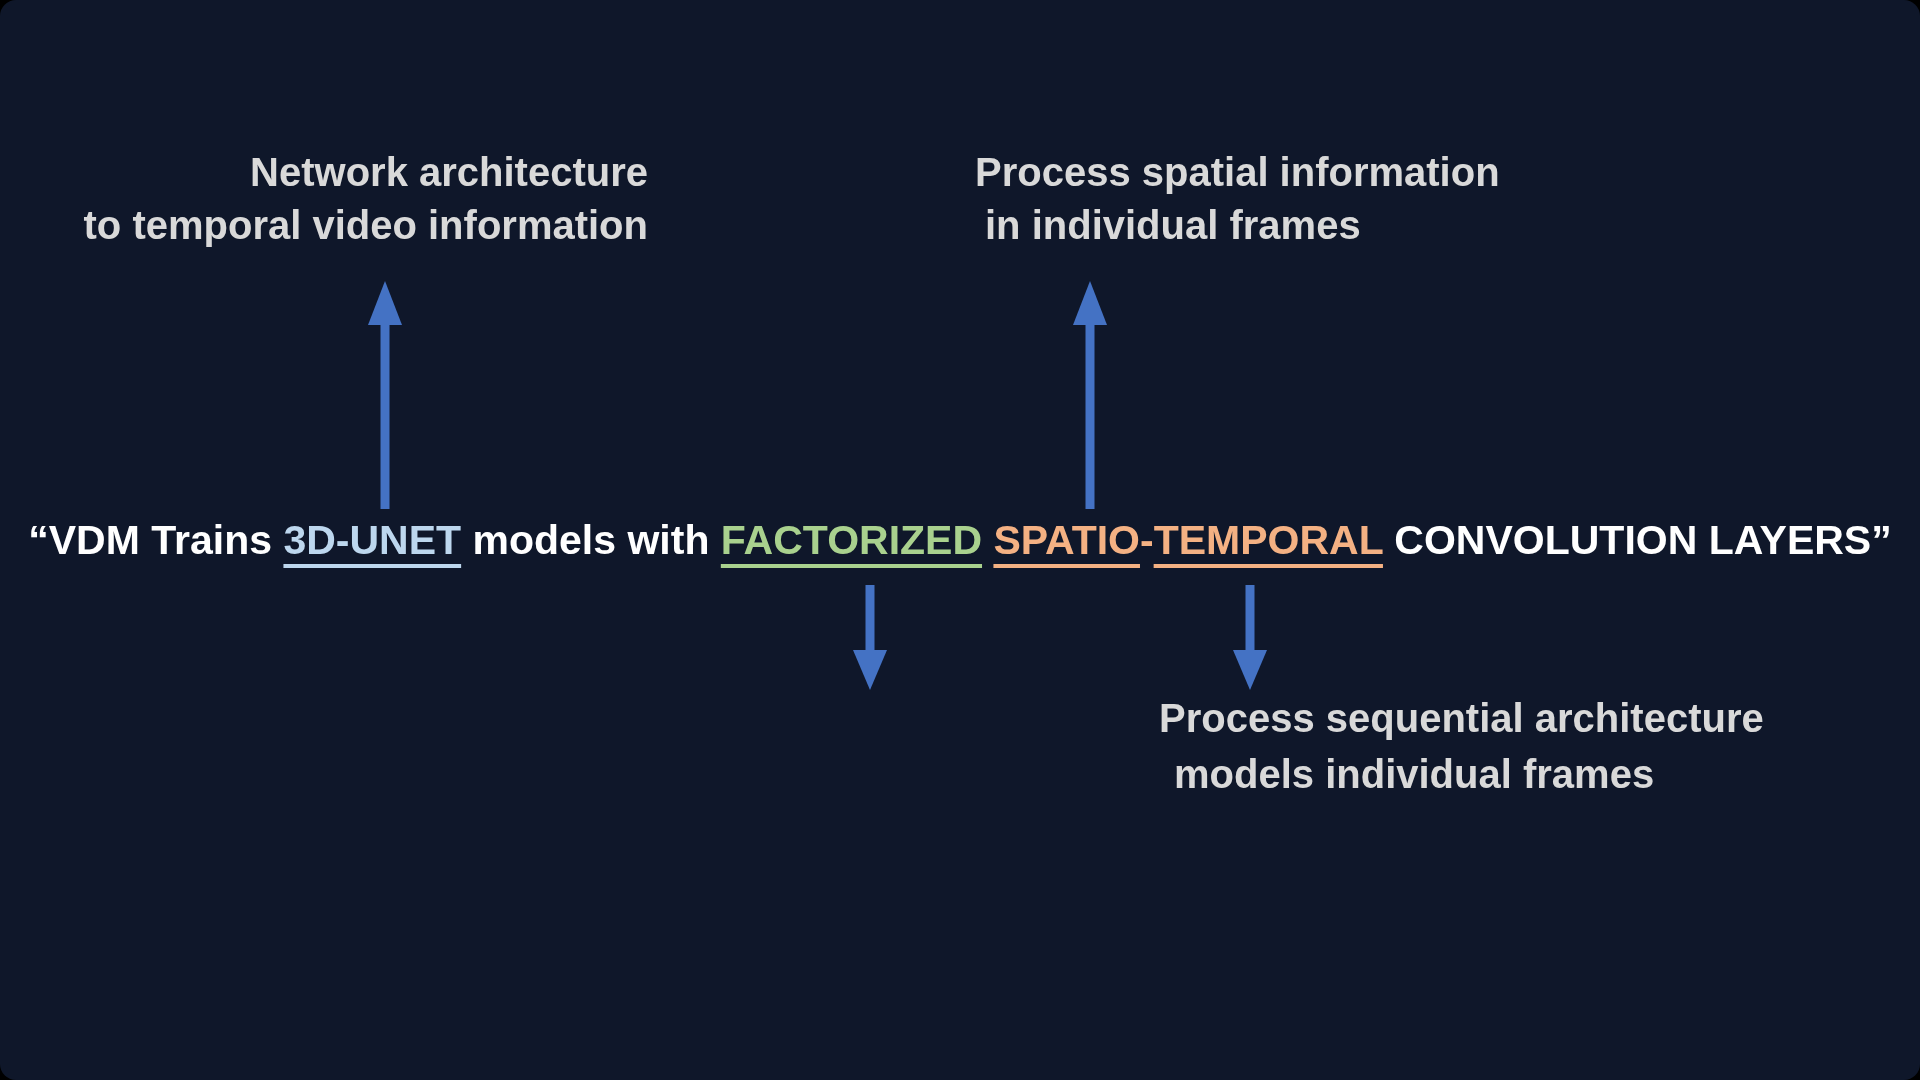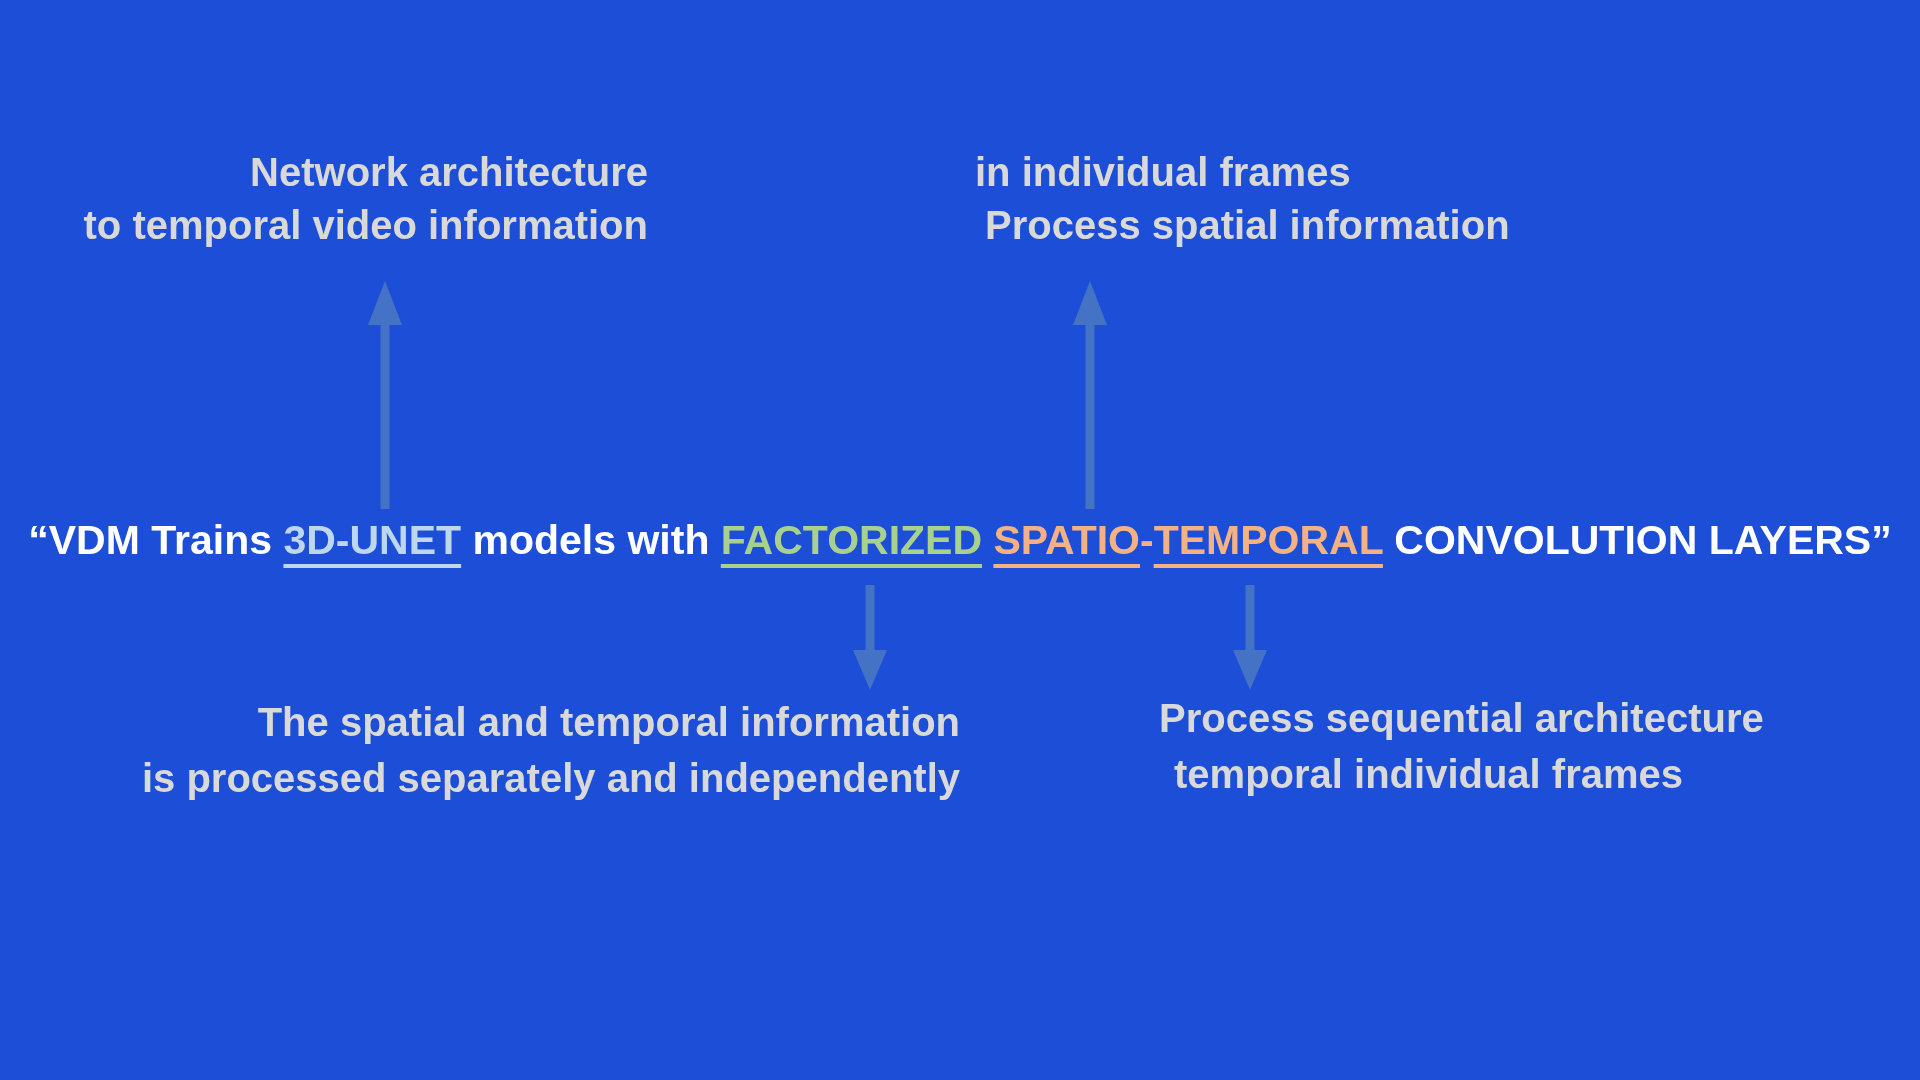--- a/index.html
+++ b/index.html
@@ -11,22 +11,23 @@
     width: 1920px;
     height: 1080px;
     overflow: hidden;
     font-family: "Liberation Sans", sans-serif;
   }
   .slide {
     position: absolute;
     left: 0; top: 0;
     width: 1920px;
     height: 1080px;
-    background: #1d4ed8;
+    background: #0f172a;
     font-weight: 700;
+    border-radius: 16px;
   }
   .note {
     position: absolute;
     font-size: 40px;
     line-height: 53px;
     color: #D9D9D9;
     white-space: nowrap;
   }
   .note-top-left {
     left: 48px;
@@ -78,34 +79,30 @@
 <body>
 
 <div class="slide">
 
   <div class="note note-top-left">
     <div class="note-line">Network architecture</div>
     <div class="note-line">to temporal video information</div>
   </div>
 
   <div class="note note-top-right">
+    <div class="note-line">Process spatial information</div>
     <div class="note-line">in individual frames</div>
-    <div class="note-line">Process spatial information</div>
   </div>
 
   <div class="quote" id="quote"><span style="color: rgb(255, 255, 255);">“VDM Trains </span><span class="seg-u" style="color: rgb(189, 215, 238);">3D-UNET</span><span style="color: rgb(255, 255, 255);"> models with </span><span class="seg-u" style="color: rgb(169, 209, 142);">FACTORIZED</span><span style="color: rgb(255, 255, 255);"> </span><span class="seg-u" style="color: rgb(244, 177, 131);">SPATIO</span><span style="color: rgb(244, 177, 131);">-</span><span class="seg-u" style="color: rgb(244, 177, 131);">TEMPORAL</span><span style="color: rgb(255, 255, 255);"> CONVOLUTION LAYERS”</span></div>
 
-  <div class="note note-bottom-left">
-    <div class="note-line">The spatial and temporal information</div>
-    <div class="note-line">is processed separately and independently</div>
-  </div>
 
   <div class="note note-bottom-right">
     <div class="note-line">Process sequential architecture</div>
-    <div class="note-line">temporal individual frames</div>
+    <div class="note-line">models individual frames</div>
   </div>
 
   <div id="arrows">
       <svg width="36" height="228" class="arrow" style="left: 367px; top: 281px;">
         <rect x="13.5" width="9" fill="#4472C4" y="42" height="186"></rect>
         <polygon fill="#4472C4" points="18,0 1,44 35,44"></polygon>
       </svg>
       <svg width="36" height="228" class="arrow" style="left: 1072px; top: 281px;">
         <rect x="13.5" width="9" fill="#4472C4" y="42" height="186"></rect>
         <polygon fill="#4472C4" points="18,0 1,44 35,44"></polygon>

